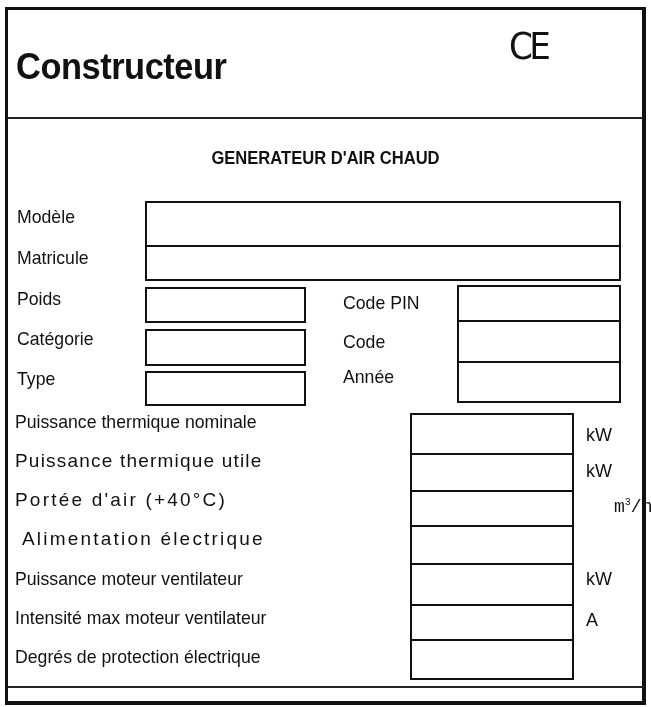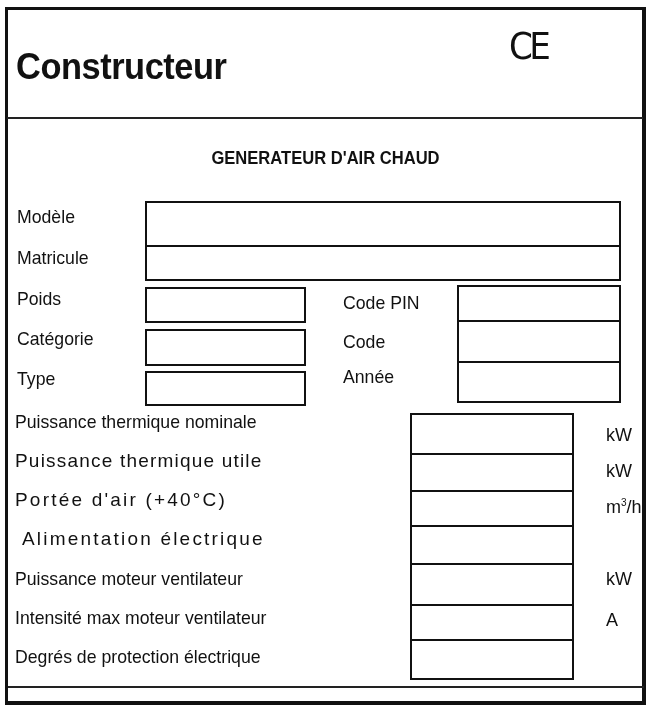--- a/index.html
+++ b/index.html
@@ -9,21 +9,21 @@
   .frame { left: 5px; top: 7px; width: 634px; height: 691px; border: 3px solid #111; border-right-width: 4px; border-bottom-width: 4px; }
   .hdr-div { left: 7px; top: 117px; width: 636px; height: 2px; background: #222; }
   .title { left: 16px; top: 46px; font-size: 37px; font-weight: bold; letter-spacing: -0.5px; transform: scaleX(0.93); transform-origin: left; }
   .ce { left: 509px; top: 24px; font-size: 38px; font-family: "DejaVu Sans", sans-serif; font-weight: normal; letter-spacing: -4px; transform: scaleX(0.9); transform-origin: left; }
   .subtitle { left: 0; width: 651px; top: 148px; text-align: center; font-size: 18px; font-weight: bold; transform: scaleX(0.92); }
   .lbl { font-size: 19px; white-space: nowrap; transform-origin: left; }
   .lbl.narrow { transform: scaleX(0.93); }
   .lbl.wide { letter-spacing: 2.2px; }
   .lbl.wide2 { letter-spacing: 1.2px; }
   .box { border: 2px solid #111; box-sizing: border-box; background: #fff; }
-  .unit { font-size: 18px; margin-left: 20px; }
+  .unit { font-size: 18px; }
   .unit sup { font-size: 10px; }
   .bot-div { left: 8px; top: 686px; width: 636px; height: 2px; background: #222; }
 </style>
 </head>
 <body>
 
 <div class="abs frame"></div>
 
 <div class="abs title">Constructeur</div>
 <div class="abs ce">CE</div>
@@ -61,17 +61,17 @@
 <div class="abs box" style="left:410px; top:413px; width:164px; height:42px;"></div>
 <div class="abs box" style="left:410px; top:453px; width:164px; height:39px;"></div>
 <div class="abs box" style="left:410px; top:490px; width:164px; height:37px;"></div>
 <div class="abs box" style="left:410px; top:525px; width:164px; height:40px;"></div>
 <div class="abs box" style="left:410px; top:563px; width:164px; height:43px;"></div>
 <div class="abs box" style="left:410px; top:604px; width:164px; height:37px;"></div>
 <div class="abs box" style="left:410px; top:639px; width:164px; height:41px;"></div>
 
 <div class="abs unit" style="left:586px; top:425px;">kW</div>
 <div class="abs unit" style="left:586px; top:461px;">kW</div>
-<div class="abs unit" style="left:586px; top:497px;"><span>m</span><sup>3</sup><span>/h</span></div>
+<div class="abs unit" style="left:614px; top:497px;font-family:Liberation Mono, monospace;"><span>m</span><sup>3</sup><span>/h</span></div>
 <div class="abs unit" style="left:586px; top:569px;">kW</div>
 <div class="abs unit" style="left:586px; top:610px;">A</div>
 
 <div class="abs bot-div"></div>
 
 </body></html>

